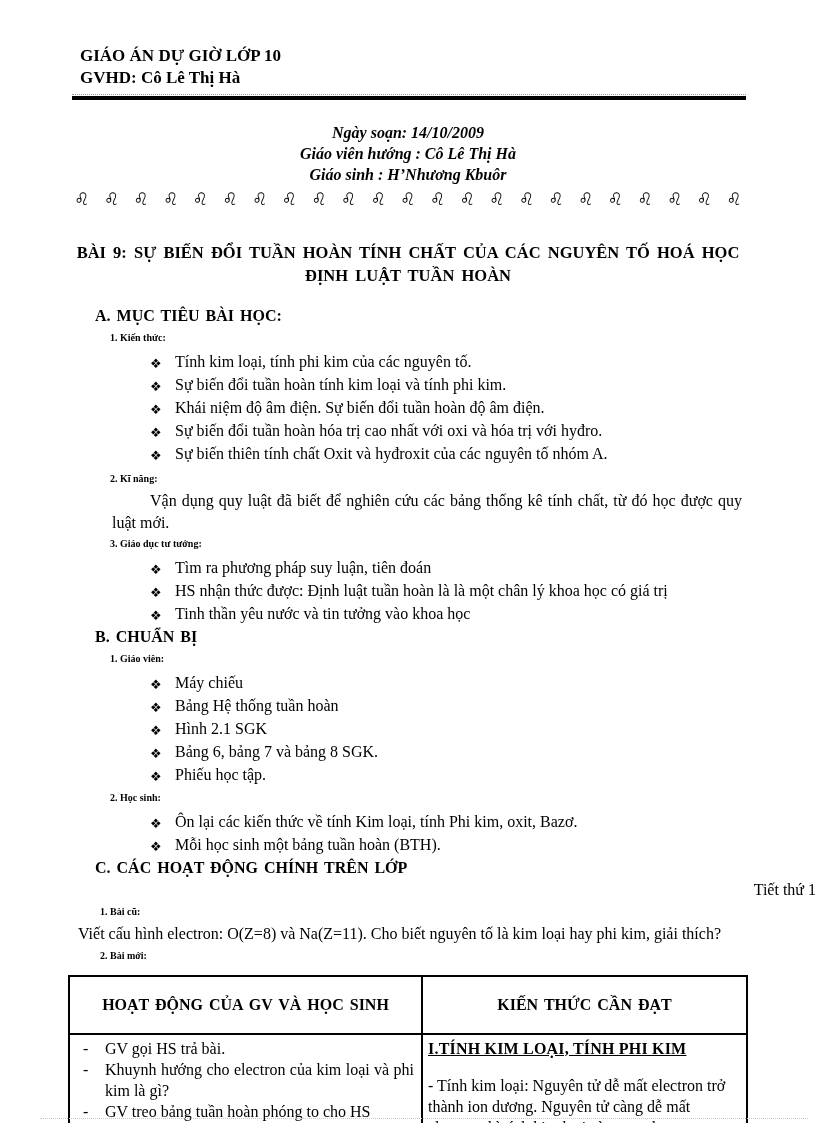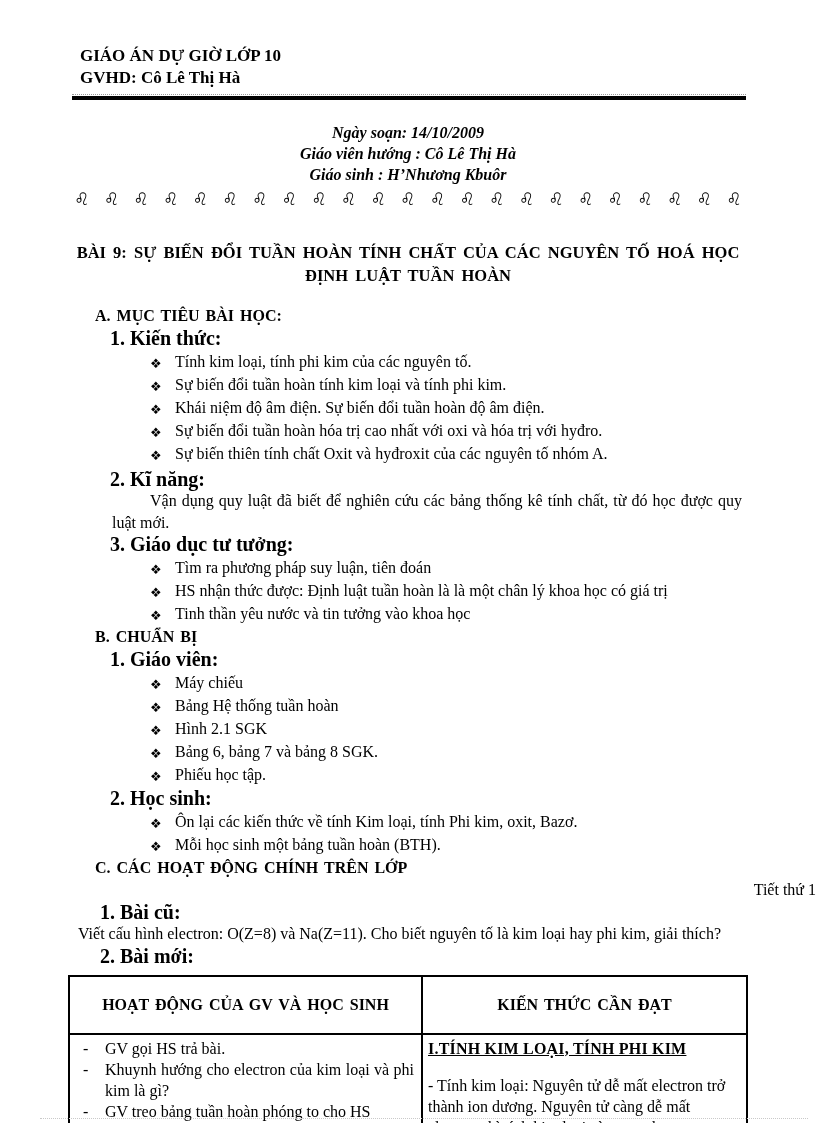--- a/index.html
+++ b/index.html
@@ -16,21 +16,21 @@
   .meta{text-align:center;font-weight:bold;font-style:italic;margin-top:22px;
         line-height:21px;font-size:16px;}
   .ornament{text-align:center;font-family:"DejaVu Sans", sans-serif;font-size:17px;
             line-height:24px;margin-top:2px;word-spacing:9px;color:#000;}
   
   .doc-title{text-align:center;font-weight:bold;margin-top:30px;line-height:23px;
              font-size:16.5px;word-spacing:3px;}
   
   .h-abc{margin:0 70px 0 95px;font-weight:bold;font-size:16px;line-height:22px;word-spacing:2px;}
   .mt18{margin-top:18px;}
-  .h-num{margin-left:110px;font-weight:bold;font-size:20px;line-height:22px;}
+  .h-num{margin-left:110px;font-weight:bold;font-size:10px;line-height:22px;}
   
   .b-row{display:flex;margin-left:150px;line-height:21px;}
   .b-row.first{margin-top:2px;}
   .b-mark{font-family:"DejaVu Sans", sans-serif;width:25px;flex-shrink:0;
           font-size:13px;padding-top:2px;}
   .b-text{flex:1;margin-right:40px;}
   .par-kinang{margin:0 74px 0 112px;text-indent:38px;text-align:justify;line-height:21.5px;font-family:Liberation Serif, serif;}
   .par-baicau{margin:0 70px 0 78px;text-align:justify;line-height:21.5px;}
   .center-bold{text-align:right;font-weight:normal;line-height:22px;margin-left:32px;}
   

